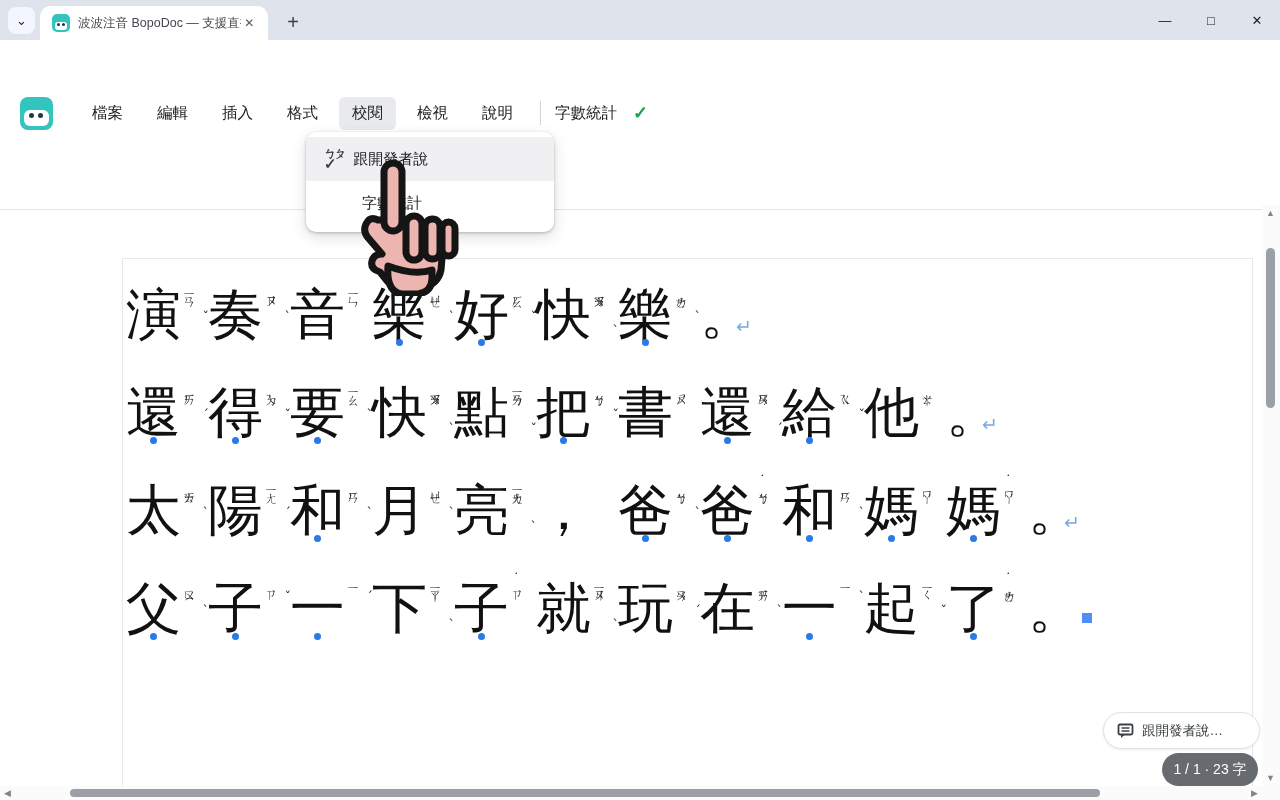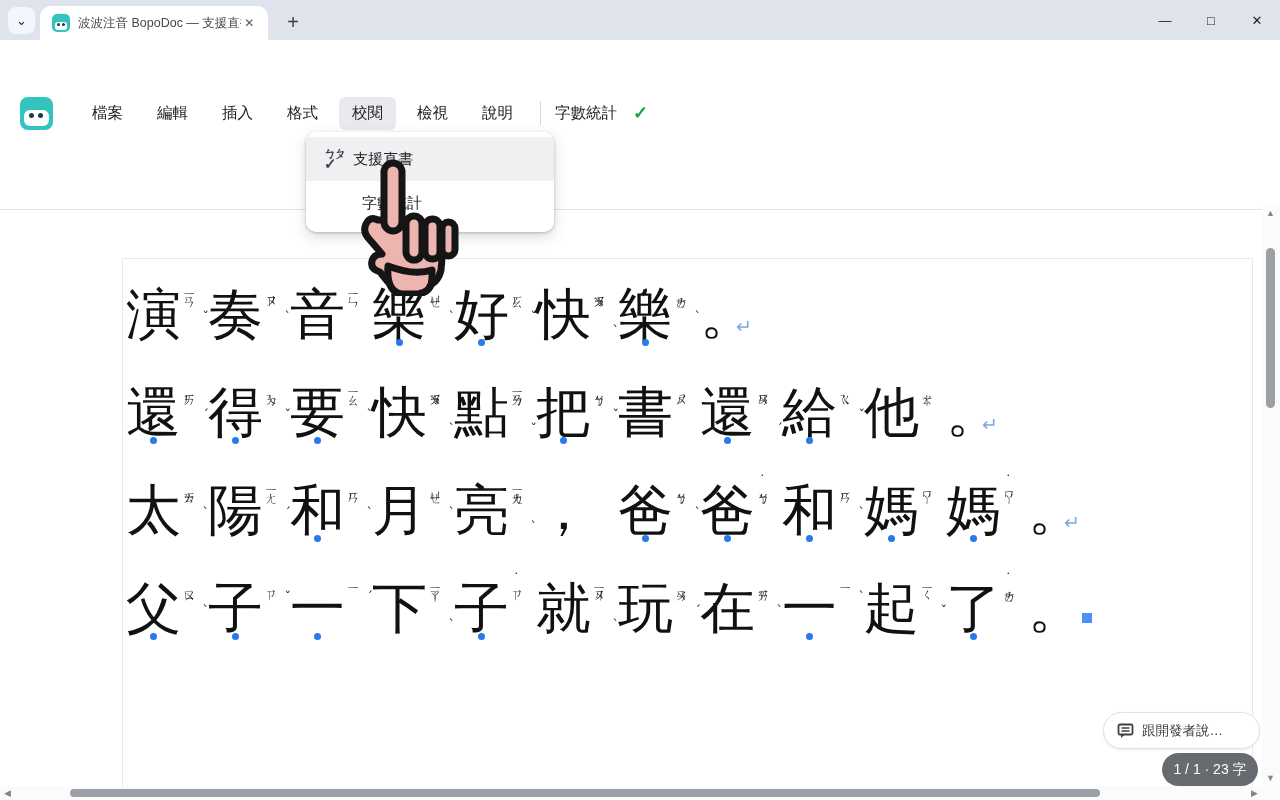--- a/index.html
+++ b/index.html
@@ -387,21 +387,21 @@
       </div>
   </div>
 </div>
 
 <div class="dropdown">
   <div class="dd-item hover">
     <span class="zycheck">
         <span class="zt">ㄅㄆ</span>
         <span class="zc">✓</span>
       </span>
-    <span>支援直書</span>
+    <span>跟開發者說</span>
   </div>
   <div class="dd-item">
     <span class="spacer"></span>
     <span>字數統計</span>
   </div>
 </div>
 
 <svg class="hand" width="118" height="138" viewBox="0 0 118 138">
   <g stroke="#151515" stroke-width="7" stroke-linejoin="round" stroke-linecap="round" fill="#edb5b0">
     <path d="M34 62 Q26 58 22 66 Q18 74 26 82 L38 96 Q30 96 28 103 Q26 111 36 114 L44 124 Q50 132 62 131 L80 129 Q94 126 97 112 L100 78 Q100 66 90 66 L60 62 Z"></path>

